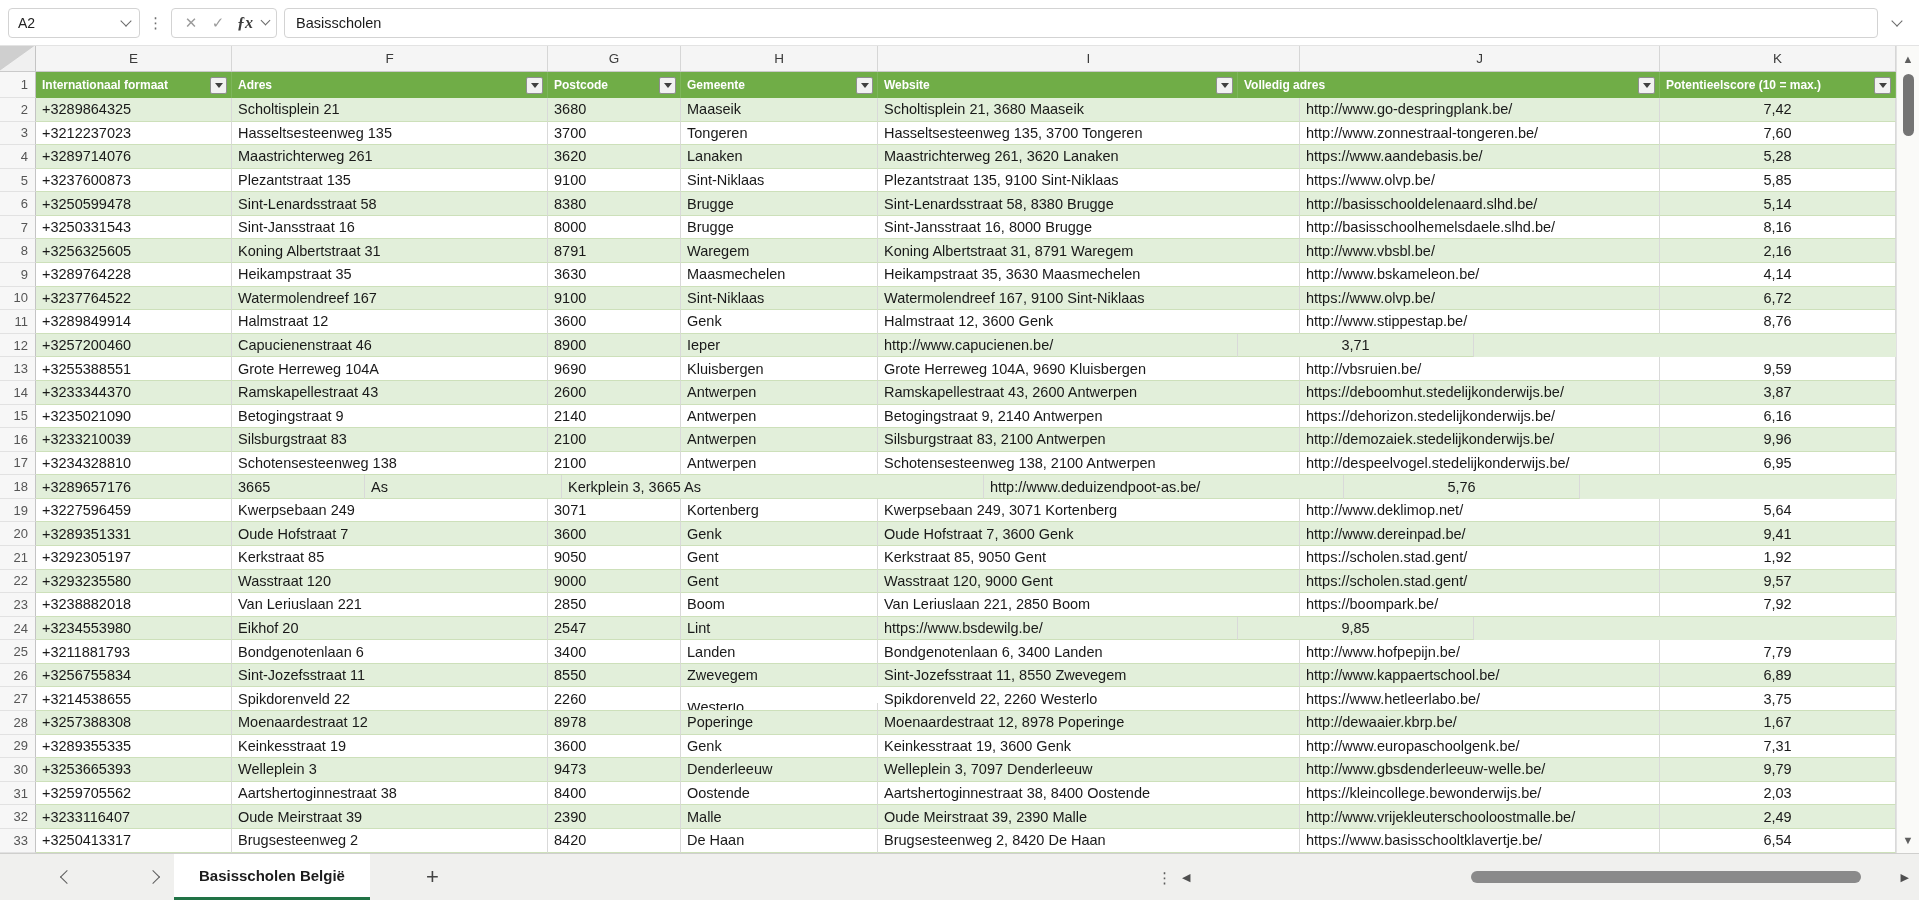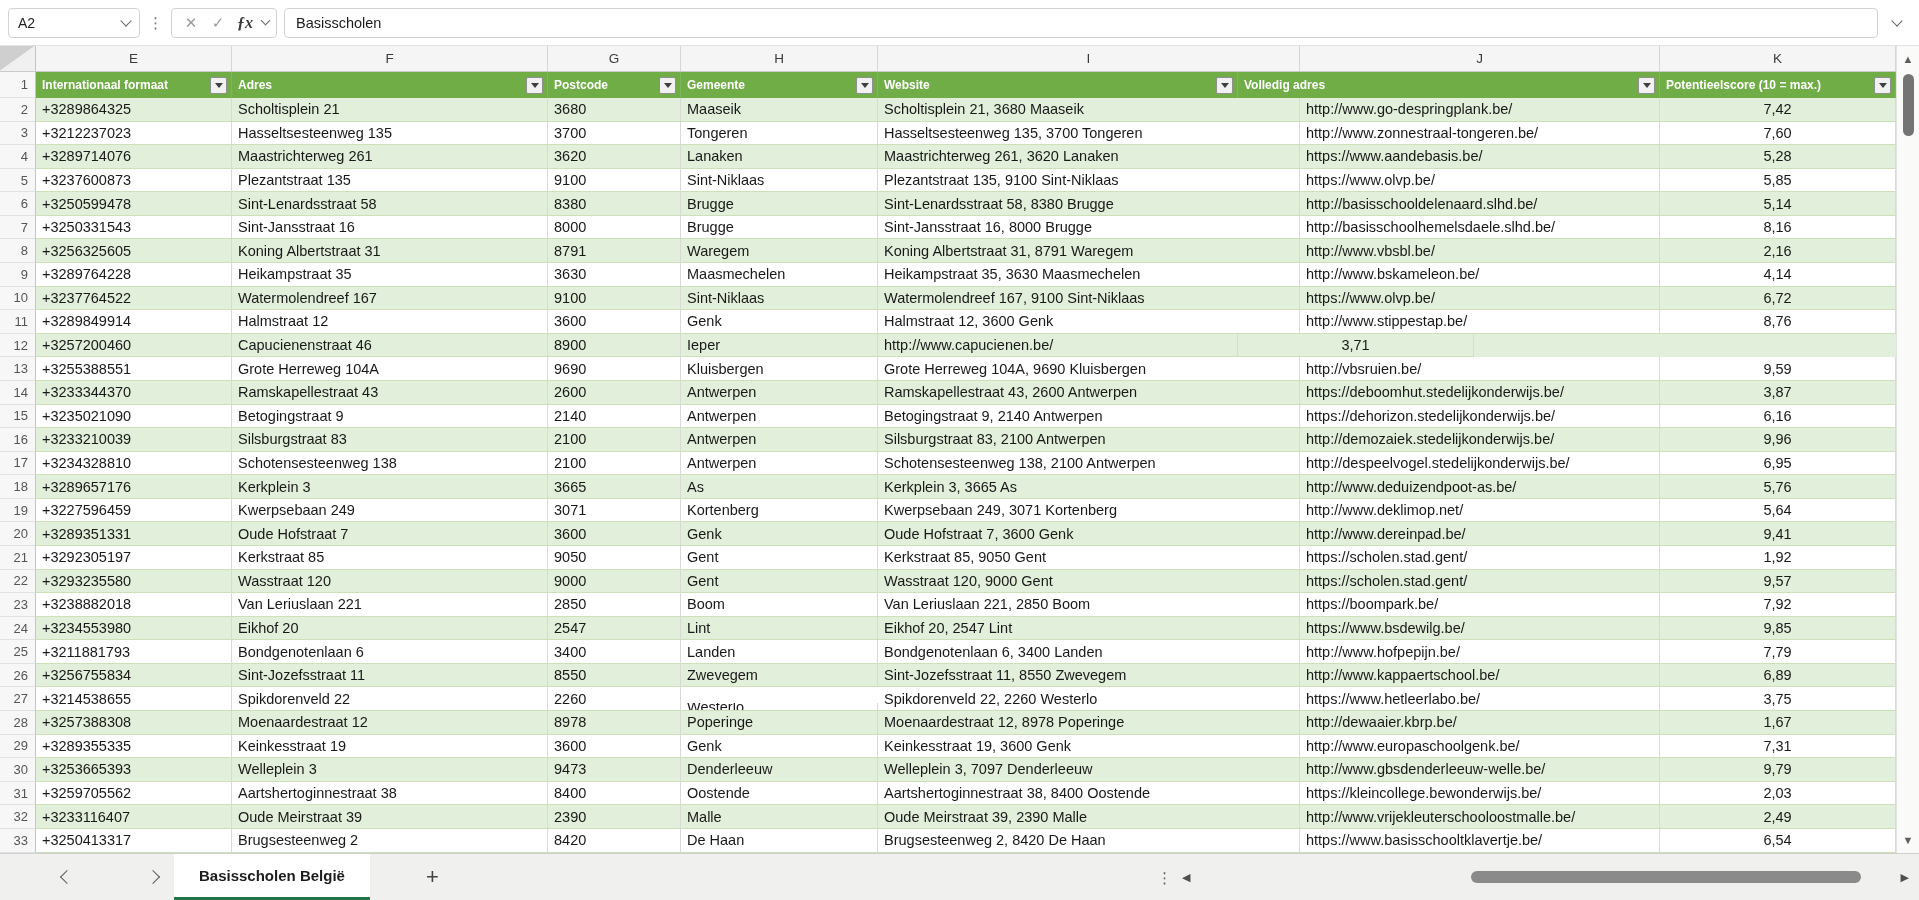--- a/index.html
+++ b/index.html
@@ -317,21 +317,20 @@
           <div class="cell" style="width: 316px;">Schotensesteenweg 138</div>
           <div class="cell" style="width: 133px;">2100</div>
           <div class="cell" style="width: 197px;">Antwerpen</div>
           <div class="cell" style="width: 422px;">Schotensesteenweg 138, 2100 Antwerpen</div>
           <div class="cell" style="width: 360px;">http://despeelvogel.stedelijkonderwijs.be/</div>
           <div class="cell center" style="width: 236px;">6,95</div>
         </div>
         <div class="drow band">
           <div class="gutter">18</div>
           <div class="cell" style="width: 196px;">+3289657176</div>
-          <div class="cell" style="width: 316px;">Kerkplein 3</div>
           <div class="cell" style="width: 133px;">3665</div>
           <div class="cell" style="width: 197px;">As</div>
           <div class="cell" style="width: 422px;">Kerkplein 3, 3665 As</div>
           <div class="cell" style="width: 360px;">http://www.deduizendpoot-as.be/</div>
           <div class="cell center" style="width: 236px;">5,76</div>
         </div>
         <div class="drow">
           <div class="gutter">19</div>
           <div class="cell" style="width: 196px; text-align: right;">+3227596459</div>
           <div class="cell" style="width: 316px;">Kwerpsebaan 249</div>
@@ -380,21 +379,20 @@
           <div class="cell" style="width: 422px;">Van Leriuslaan 221, 2850 Boom</div>
           <div class="cell" style="width: 360px;">https://boompark.be/</div>
           <div class="cell center" style="width: 236px;">7,92</div>
         </div>
         <div class="drow band">
           <div class="gutter">24</div>
           <div class="cell" style="width: 196px;">+3234553980</div>
           <div class="cell" style="width: 316px;">Eikhof 20</div>
           <div class="cell" style="width: 133px;">2547</div>
           <div class="cell" style="width: 197px;">Lint</div>
-          <div class="cell" style="width: 422px;">Eikhof 20, 2547 Lint</div>
           <div class="cell" style="width: 360px;">https://www.bsdewilg.be/</div>
           <div class="cell center" style="width: 236px;">9,85</div>
         </div>
         <div class="drow">
           <div class="gutter">25</div>
           <div class="cell" style="width: 196px;">+3211881793</div>
           <div class="cell" style="width: 316px;">Bondgenotenlaan 6</div>
           <div class="cell" style="width: 133px;">3400</div>
           <div class="cell" style="width: 197px;">Landen</div>
           <div class="cell" style="width: 422px;">Bondgenotenlaan 6, 3400 Landen</div>

